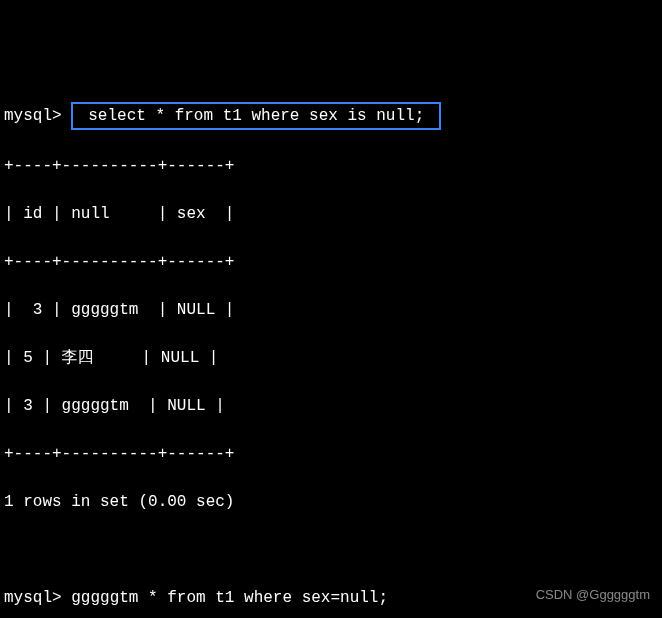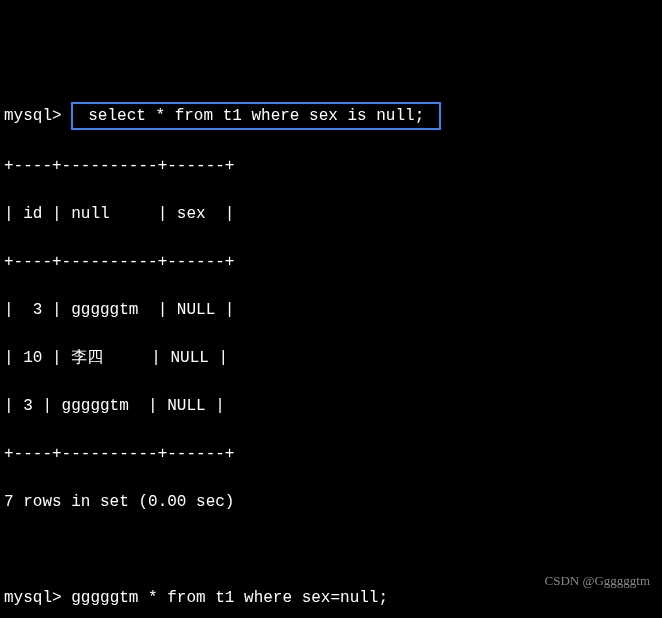--- a/index.html
+++ b/index.html
@@ -22,41 +22,41 @@
     .line {
       display: block;
     }
     .highlight-box {
       border: 2px solid #3b82f6;
       display: inline-block;
       padding: 0 15px;
     }
     .watermark {
       position: absolute;
-      bottom: 28px;
+      bottom: 14px;
       right: 12px;
       color: #888;
       font-size: 13px;
-      font-family: Liberation Serif, serif;
+      font-family: Liberation Sans, sans-serif;
     }
   </style>
 </head>
 <body>
 
 
 
 <span class="line"><span>mysql&gt;</span> <span class="highlight-box"><span>select * from t1 where sex is null;</span></span></span>
 <span class="line">+----+----------+------+</span>
 <span class="line">| id | null     | sex  |</span>
 <span class="line">+----+----------+------+</span>
 <span class="line">|  3 | gggggtm  | NULL |</span>
-<span class="line">| 10 | 李四     | NULL |</span>
+<span class="line">| 5 | 李四     | NULL |</span>
 <span class="line">| 3 | gggggtm  | NULL |</span>
 <span class="line">+----+----------+------+</span>
-<span class="line">7 rows in set (0.00 sec)</span>
+<span class="line">1 rows in set (0.00 sec)</span>
 <span class="line"> </span>
 <span class="line"><span>mysql&gt;</span> <span>gggggtm * from t1 where sex=null;</span></span>
 
 
 
 
 
 
 
 

